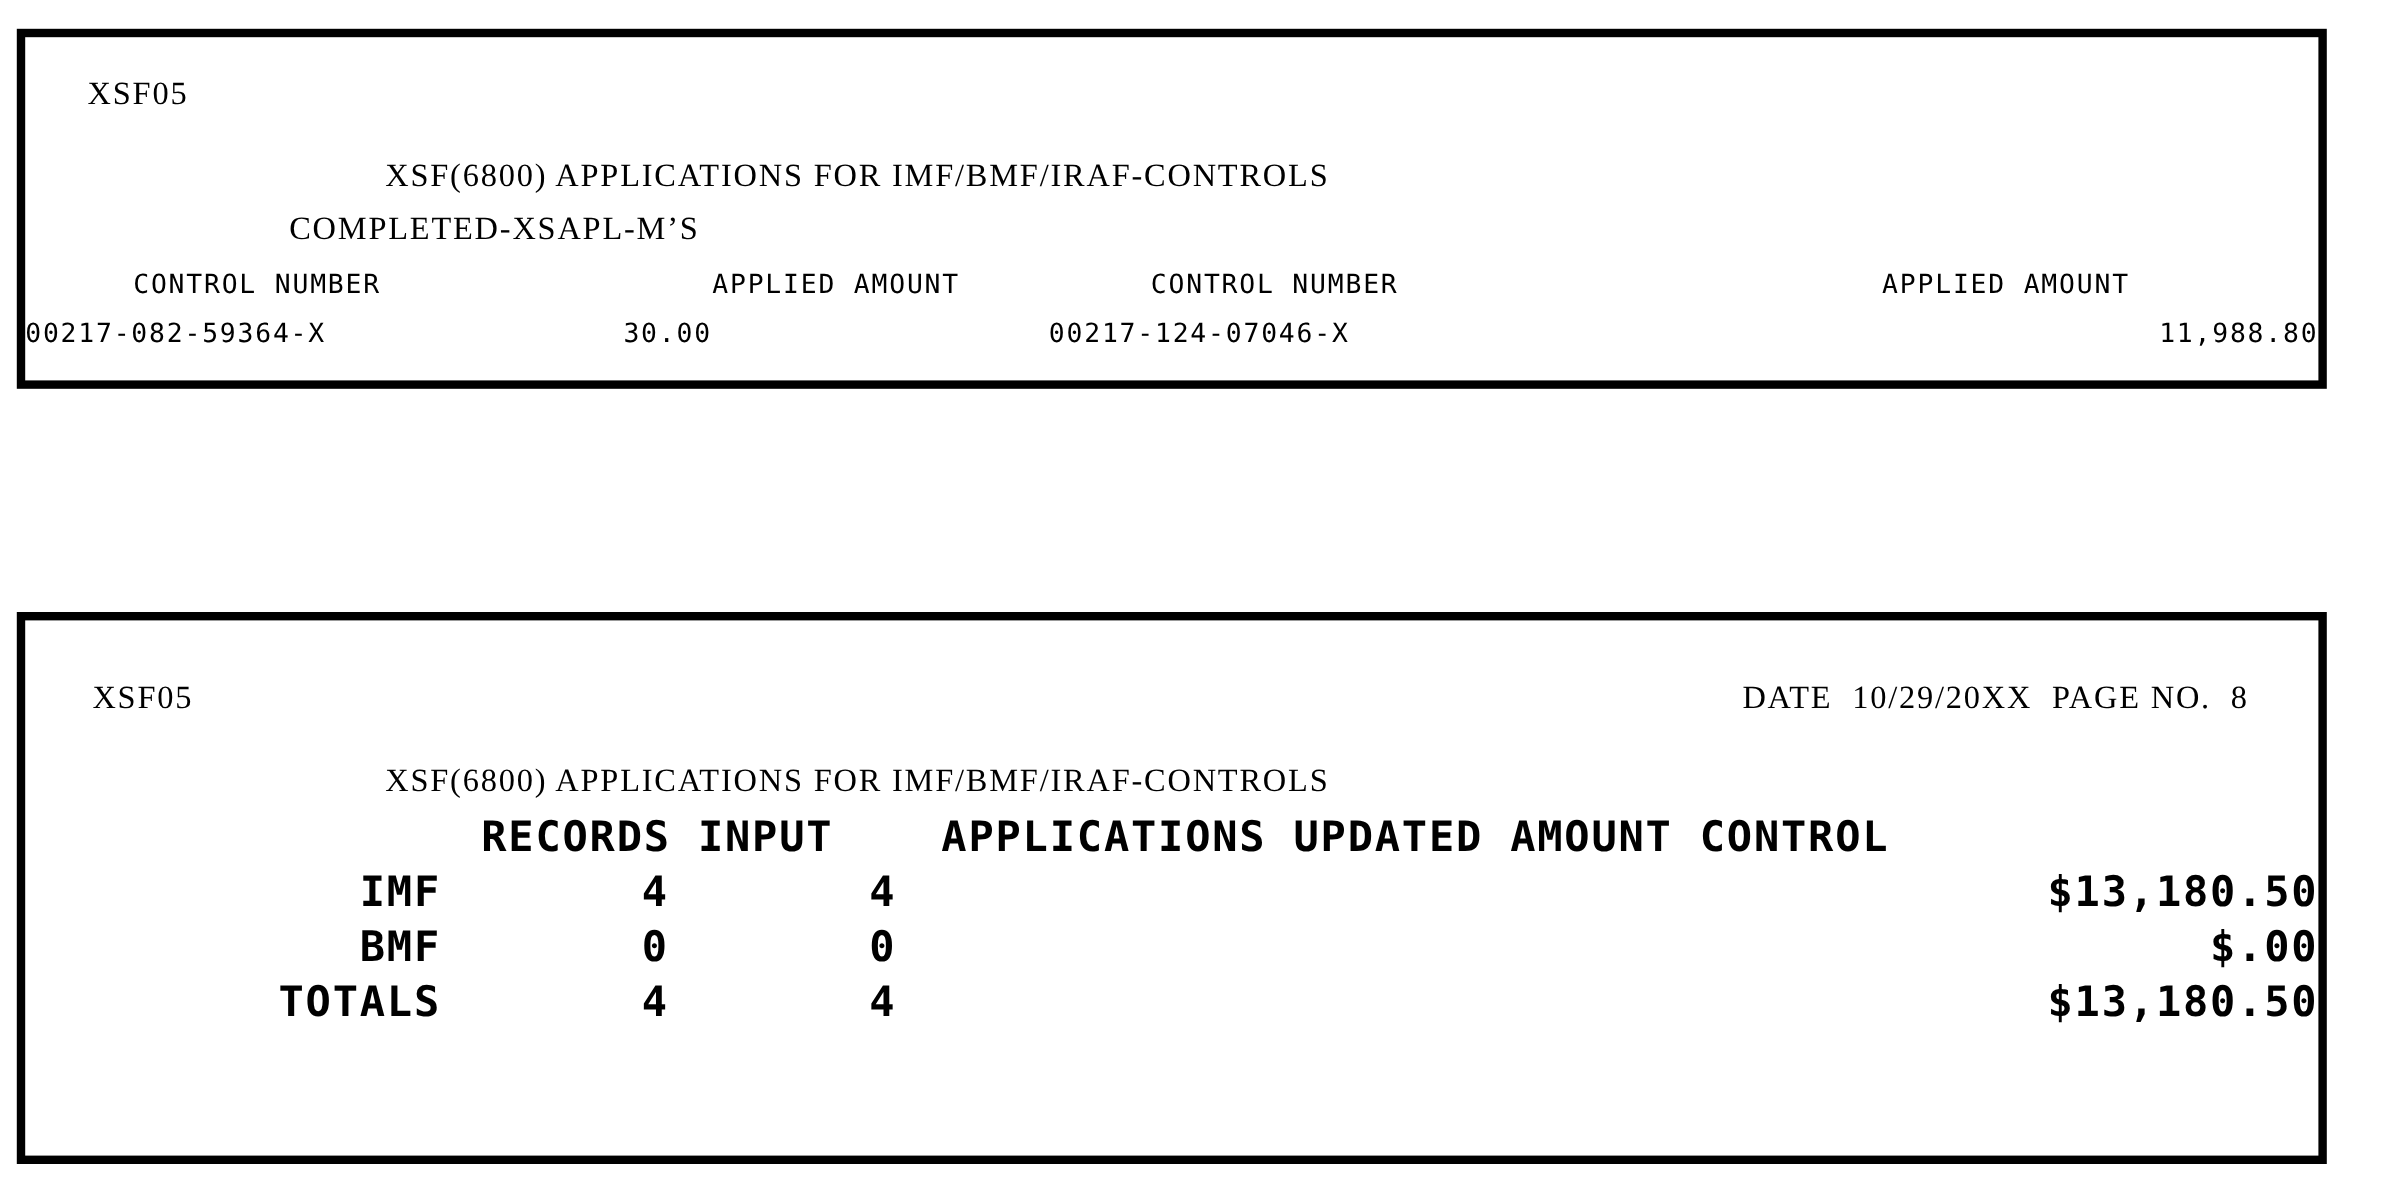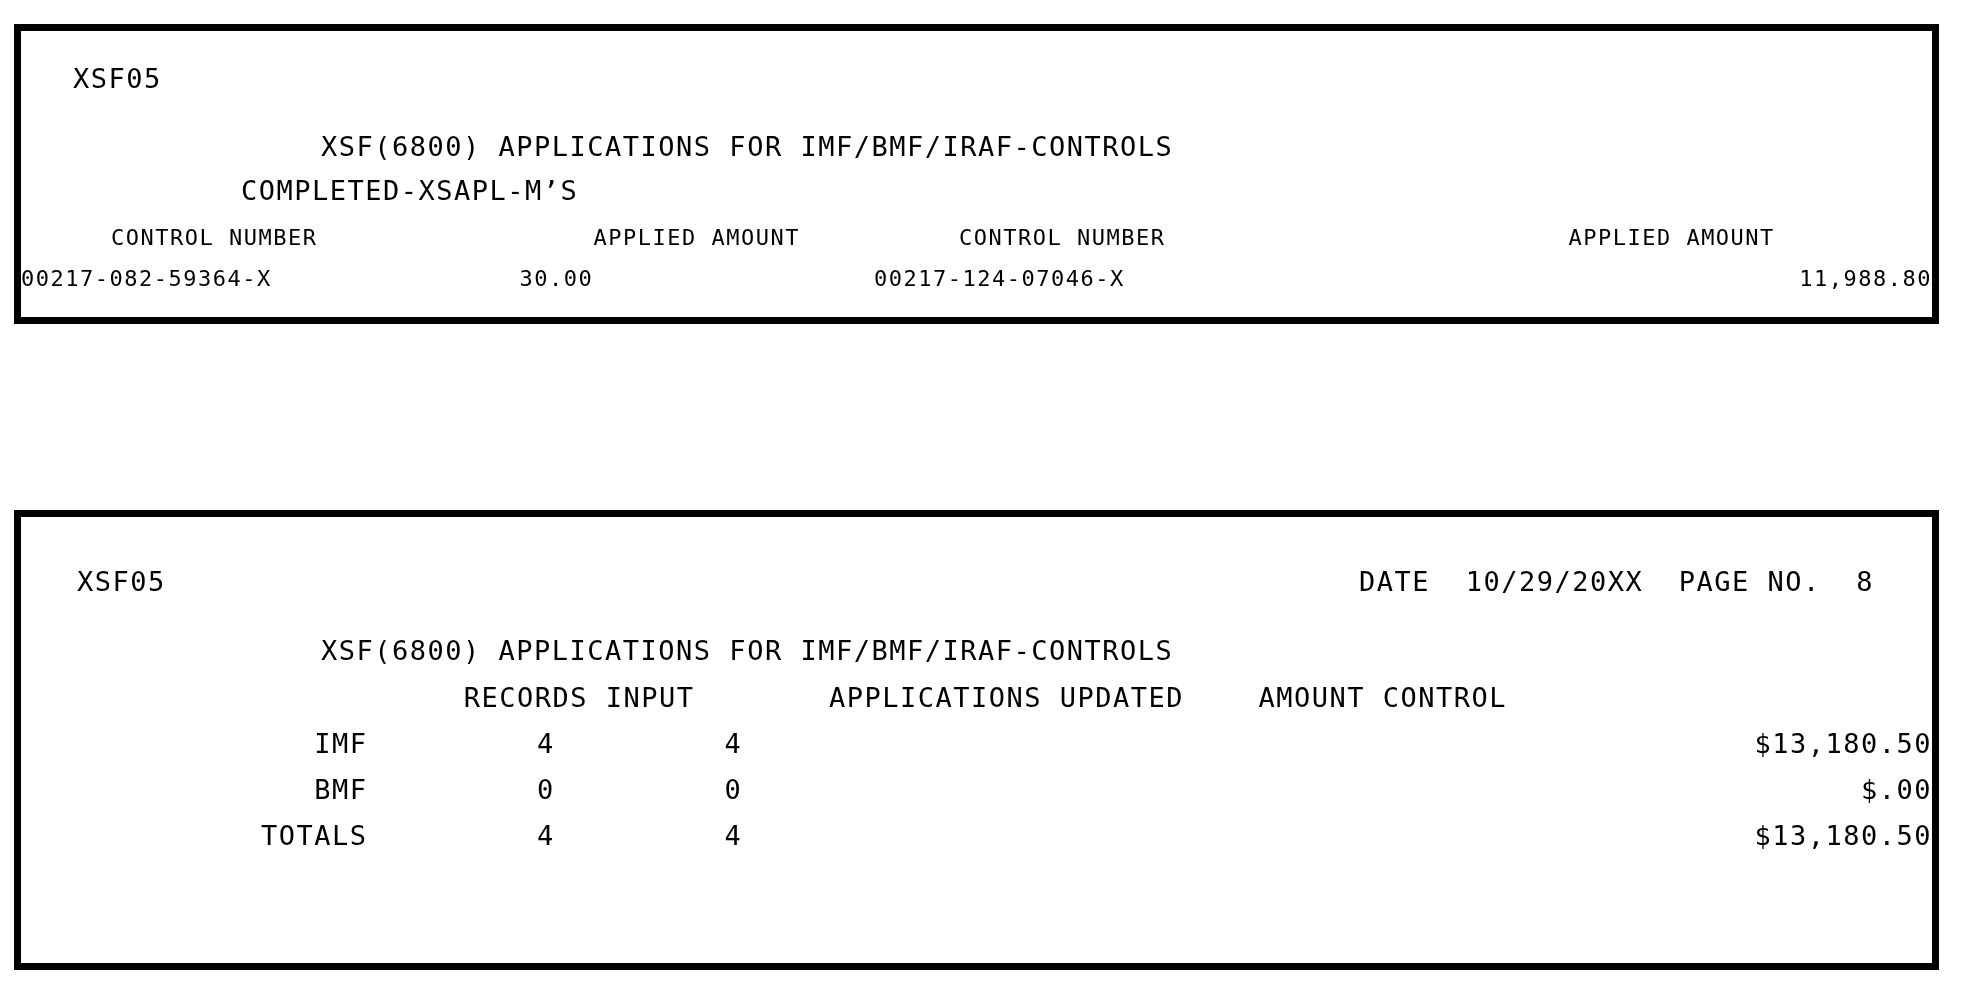--- a/index.html
+++ b/index.html
@@ -31,20 +31,21 @@
     width: 100%;
     height: 100%;
     font-size: 27px;
     line-height: 41px;
     letter-spacing: 1.5px;
   }
 
   .row {
     position: relative;
     white-space: pre;
+    font-family: Liberation Serif, serif;
   }
 
   
   .p1-headrow {
     margin-top: 27px;
     display: flex;
     align-items: baseline;
   }
   .p1-reportid { margin-left: 52px; }
   .p1-headright { margin-left: auto; margin-right: 55px; white-space: pre; }
@@ -85,22 +86,22 @@
 
   .p2-title { margin-top: 28px; padding-left: 300px; }
 
   .p2-table {
     margin-top: 4px;
     width: 100%;
     border-collapse: collapse;
     table-layout: fixed;
   }
   .p2-table th, .p2-table td {
-    font-weight: normal;
-    font-size: 27px;
+    font-weight: bold;
+    font-size: 35px;
     line-height: 46px;
     padding: 0;
     white-space: pre;
   }
   .c-label { width: 330px; text-align: right; padding-right: 18px; }
   .c-ri    { width: 310px; text-align: center; }
   .c-au    { width: 420px; text-align: left; padding-left: 146px; }
   .c-aa    { width: 640px; text-align: right; padding-right: 255px; }
   th.c-label { }
   th.c-ri  { text-align: right; padding-right: 30px; }

